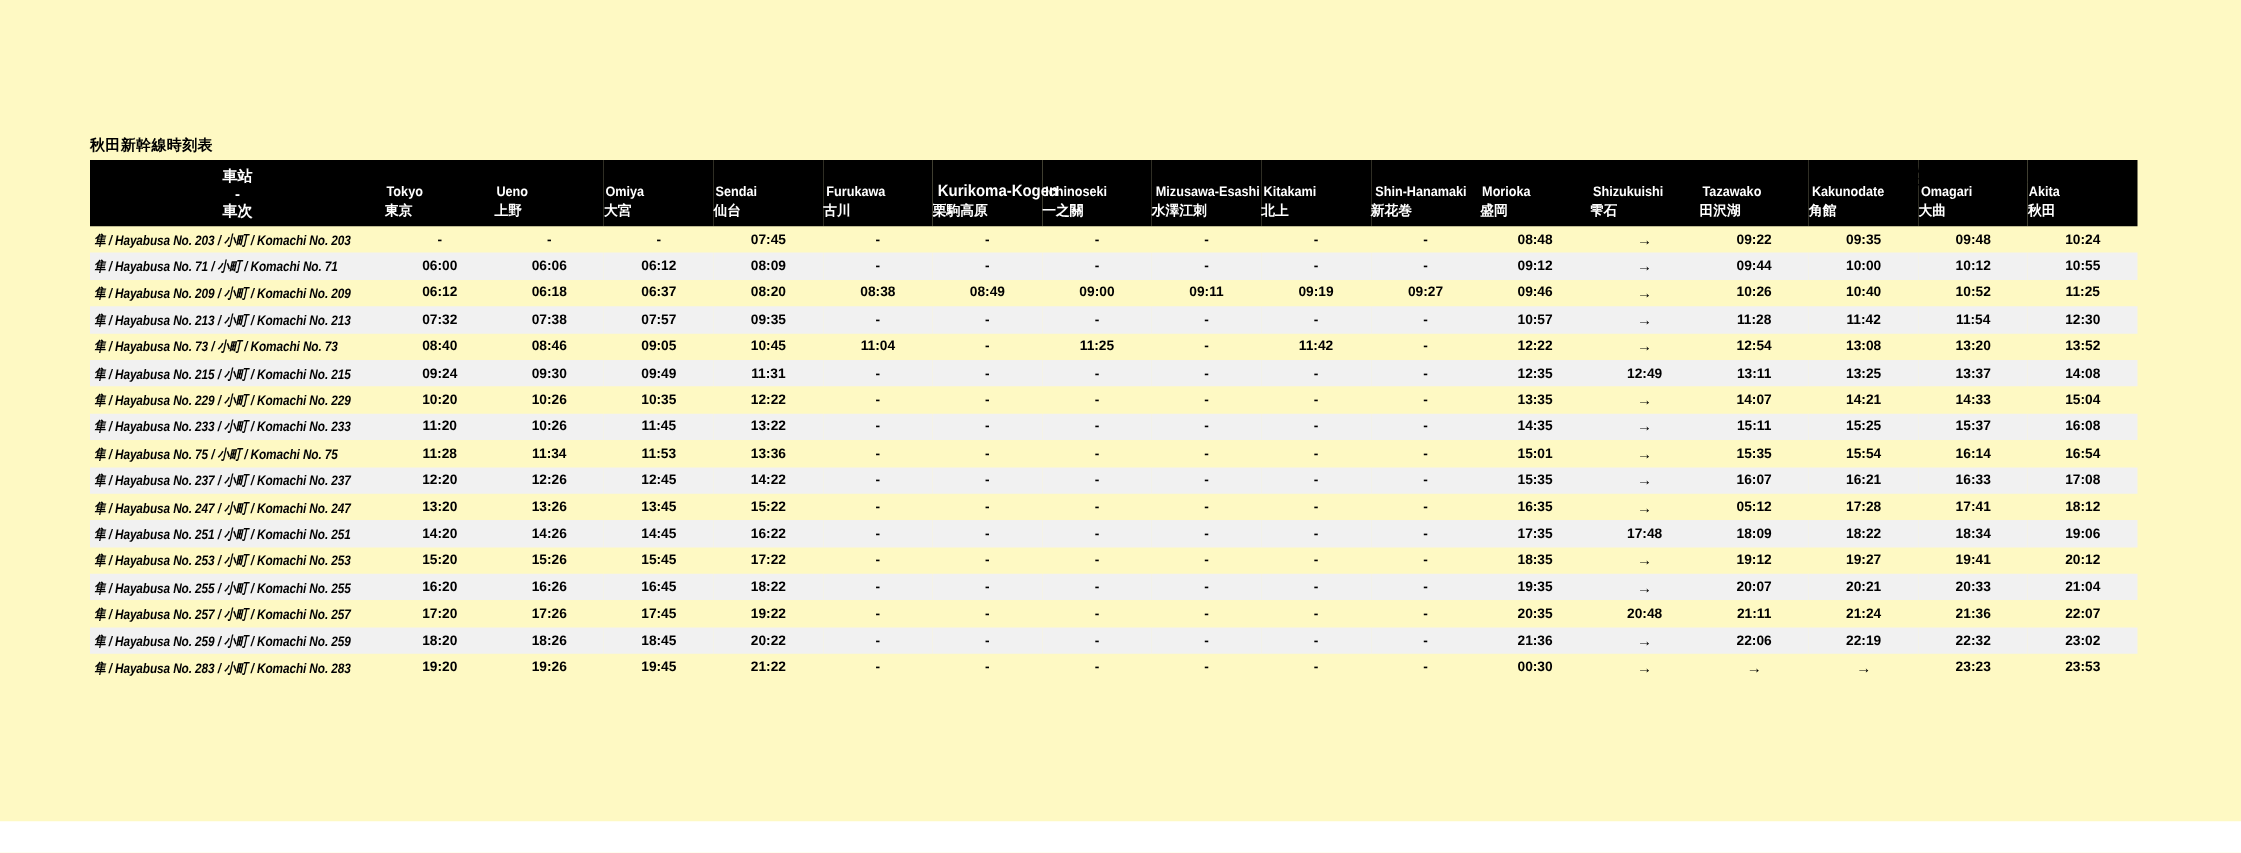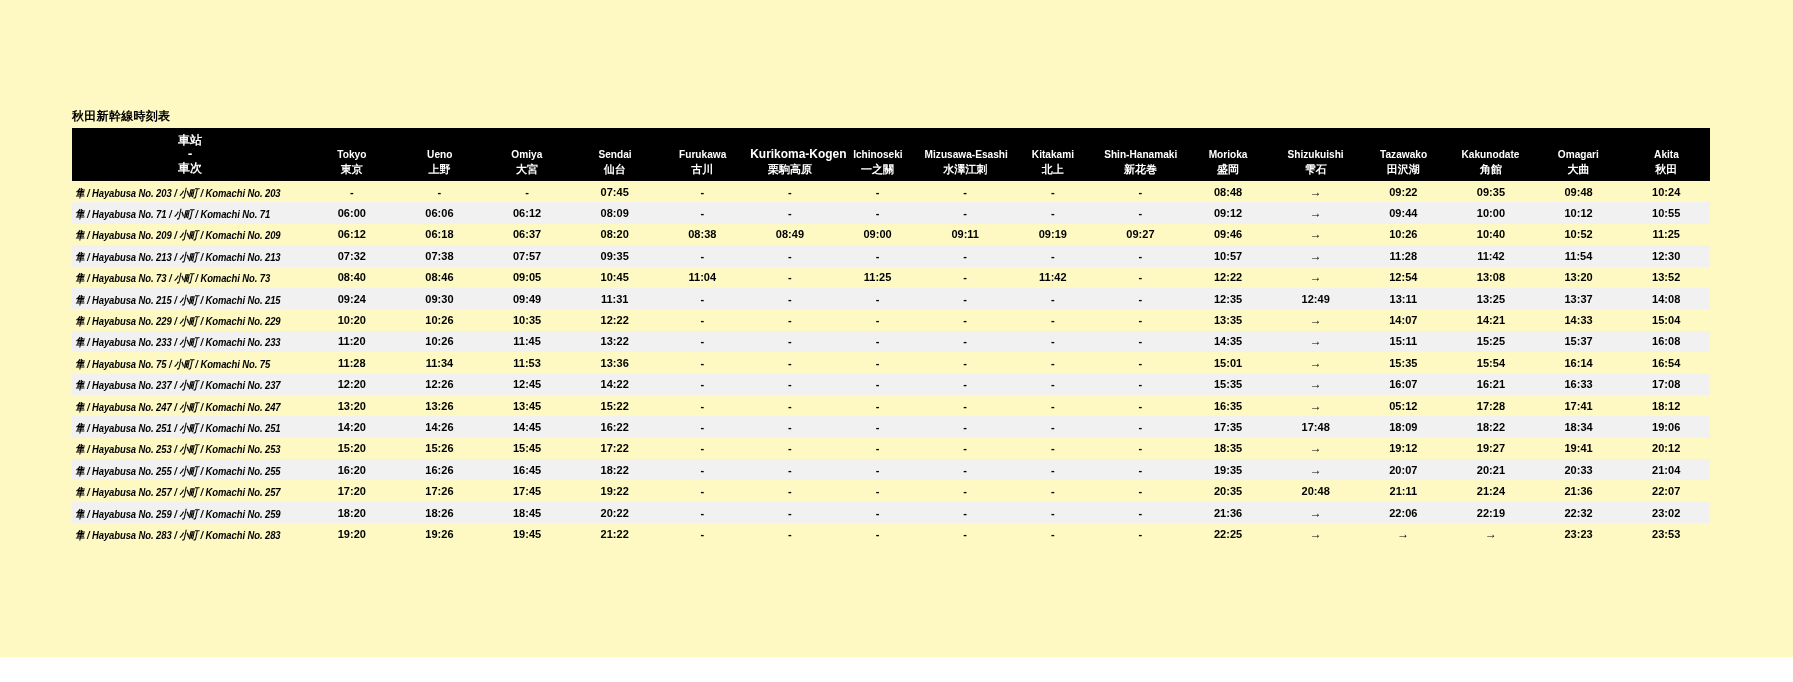--- a/index.html
+++ b/index.html
@@ -10,22 +10,22 @@
 
   .doc-title { font-size:12px; font-weight:bold; letter-spacing:0.3px; }
   .doc-subtitle { font-size:17px; font-weight:bold; margin-top:3px; letter-spacing:0.5px; }
   .date-note { position:absolute; right:2px; top:21px; font-size:17px; font-weight:normal;margin-left:44px; }
 
   table { border-collapse:collapse; table-layout:fixed; width:1638px; margin-top:3px; }
   col.c-label { width:236px; }
 
   thead th { background:#000; color:#fff; height:53px; font-weight:bold; padding:0; }
   th.corner { vertical-align:middle; text-align:center; }
-  th.corner div { font-size:12px; line-height:14px;font-family:Liberation Mono, monospace; }
-  th.station { vertical-align:bottom; text-align:center; padding-bottom:5px; }
+  th.corner div { font-size:12px; line-height:14px; }
+  th.station { vertical-align:bottom; text-align:left; padding-bottom:5px; }
   th.station .en { font-size:11px; line-height:13px; white-space:nowrap;
                    display:inline-block; transform:scaleX(0.92); transform-origin:50% 50%; }
   th.station.big .en { font-size:13px; }
   th.station .zh { font-size:11px; line-height:14px; font-weight:bold; }
 
   tbody tr { height:21.4px; }
   tbody tr:nth-child(even) { background:#f1f1f1; }
   td.time { text-align:center; font-size:11px; font-weight:bold; vertical-align:middle; }
   td.time.arrow { font-weight:normal; font-size:12px; }
   th.train { text-align:left; font-weight:bold; padding-left:3px; vertical-align:middle;font-style:italic; }
@@ -443,21 +443,21 @@
             <td class="time">19:20</td>
             <td class="time">19:26</td>
             <td class="time">19:45</td>
             <td class="time">21:22</td>
             <td class="time">-</td>
             <td class="time">-</td>
             <td class="time">-</td>
             <td class="time">-</td>
             <td class="time">-</td>
             <td class="time">-</td>
-            <td class="time">22:25</td>
+            <td class="time">00:30</td>
             <td class="time arrow">→</td>
             <td class="time arrow">→</td>
             <td class="time arrow">→</td>
             <td class="time">23:23</td>
             <td class="time">23:53</td>
           </tr>
         </tbody>
     </table>
   </div>
 </div>

